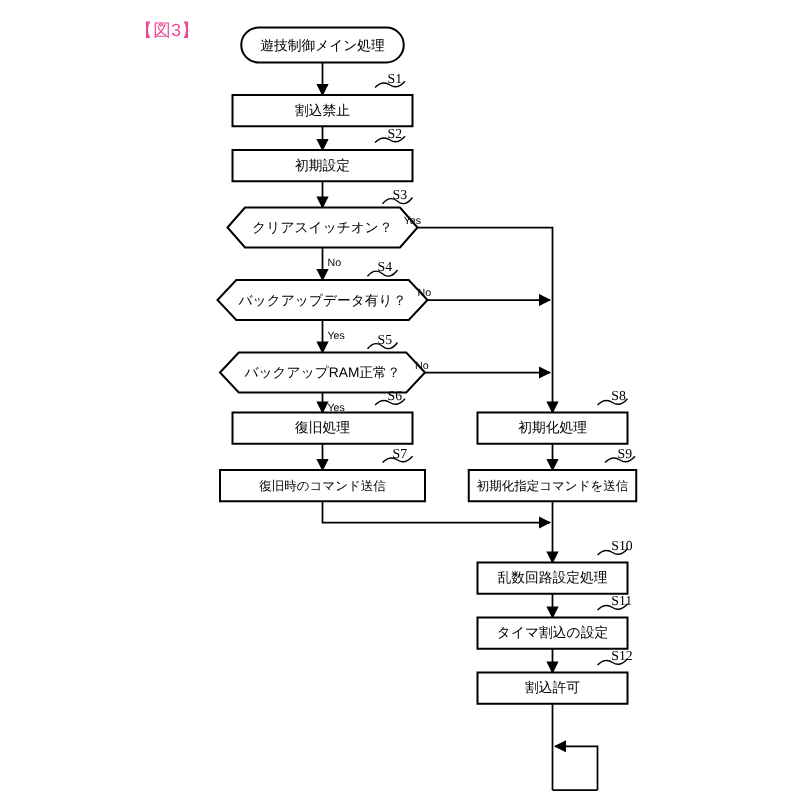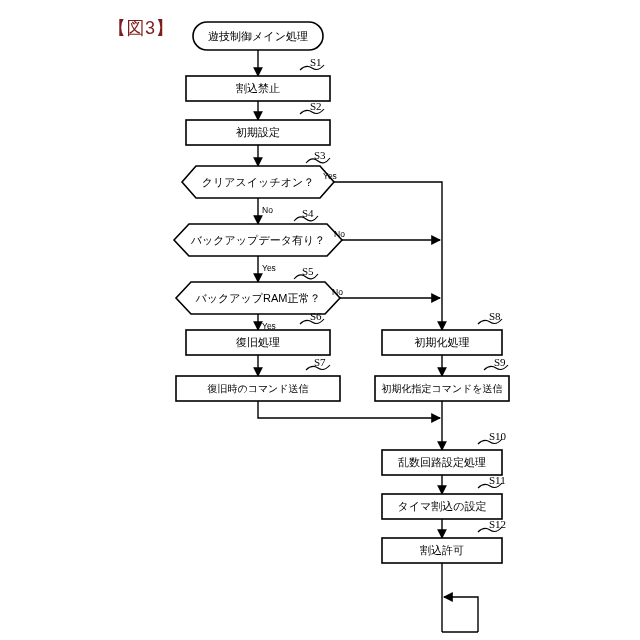--- a/index.html
+++ b/index.html
@@ -17,23 +17,23 @@
   }
   #figure-root {
     position: relative;
     width: 640px;
     height: 640px;
   }
   .fig-label {
     position: absolute;
     left: 108px;
     top: 16px;
-    font-size: 18px;
+    font-size: 14px;
     letter-spacing: 0.5px;
-    color: #7f1d1d;
+    color: #ec4899;
     white-space: nowrap;
     text-align: right;
   }
   svg#flow {
     position: absolute;
     left: 0;
     top: 0;
     width: 640px;
     height: 640px;
   }

